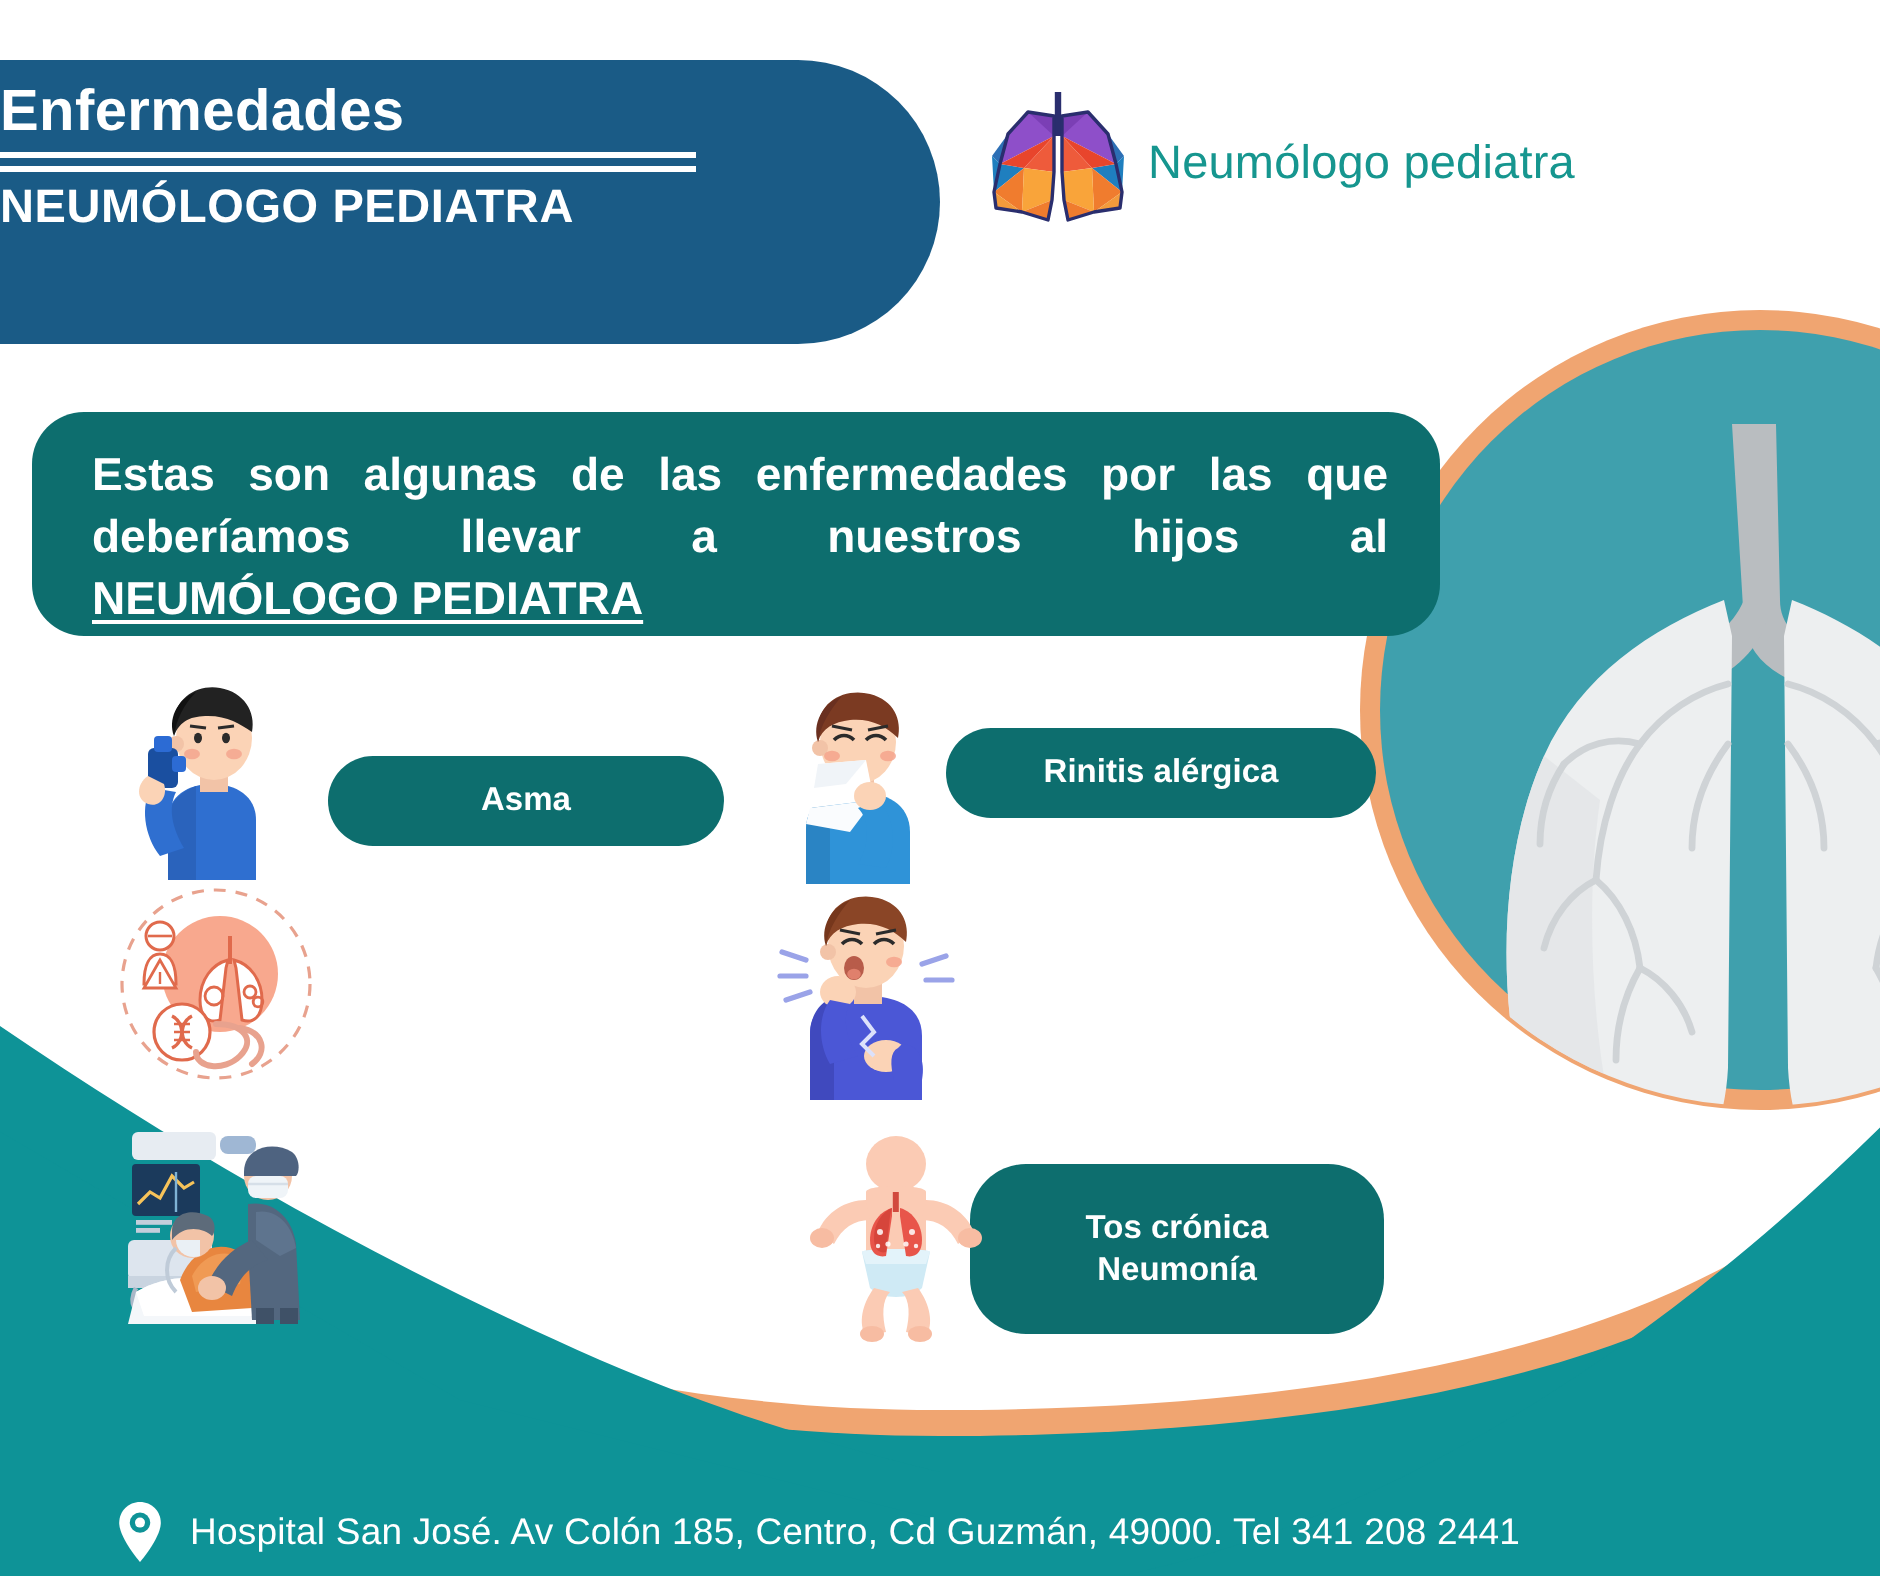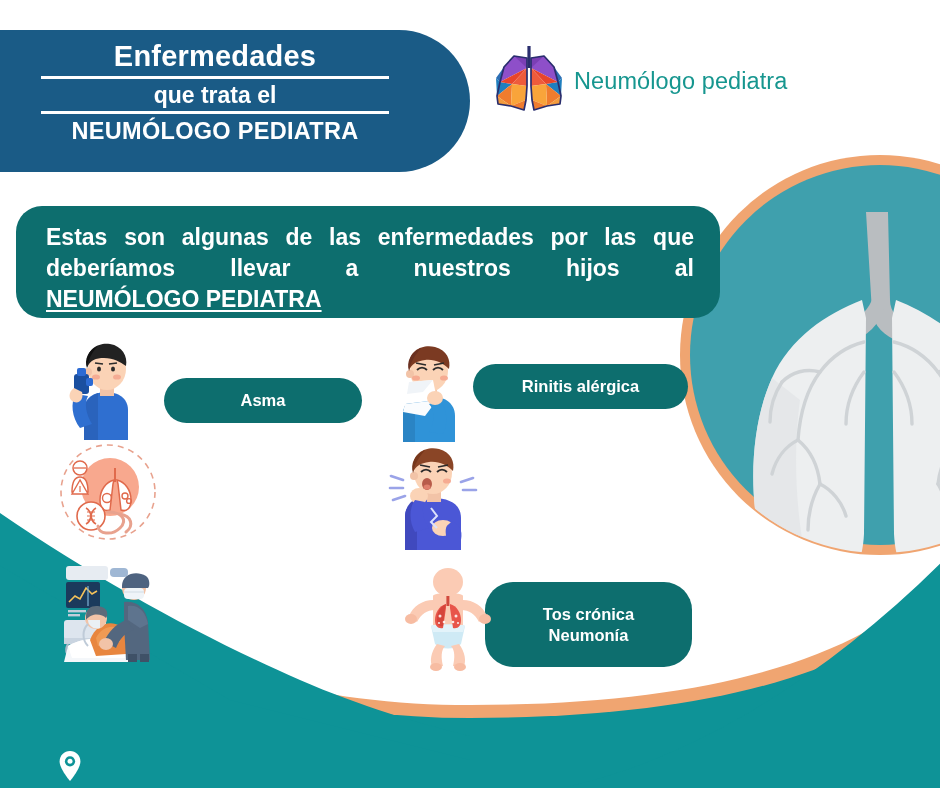--- a/index.html
+++ b/index.html
@@ -21,21 +21,21 @@
   
   .header-bar{
     position:absolute; left:-40px; top:30px;
     width:510px; height:142px;
     background:#1A5B86;
     border-radius:0 71px 71px 0;
     z-index:6;
   }
   .header-inner{
     position:absolute; left:40px; top:0; width:430px; height:142px;
-    display:flex; flex-direction:column; align-items:center;
+    display:flex; flex-direction:column; align-items:flex-start;
     justify-content:flex-start; padding-top:9px;
   }
   .h-line1{
     color:#fff; font-size:29px; font-weight:bold; letter-spacing:.2px;
     line-height:34px;
   }
   .h-rule{ width:348px; height:3px; background:#fff; margin:3px 0 2px; }
   .h-line2{ color:#fff; font-size:23px; font-weight:bold; line-height:28px; }
   .h-rule2{ width:348px; height:3px; background:#fff; margin:2px 0 3px; }
   .h-line3{ color:#fff; font-size:23.5px; font-weight:bold; letter-spacing:.3px; line-height:28px; }
@@ -176,21 +176,20 @@
           <path d="M 894 372 C 906 388 912 406 912 424"></path>
         </g>
       </g>
     </g>
   </svg>
 
   <div class="header-bar">
     <div class="header-inner">
       <div class="h-line1">Enfermedades</div>
       <div class="h-rule"></div>
-      <div class="h-line2">que trata el</div>
       <div class="h-rule2"></div>
       <div class="h-line3">NEUMÓLOGO PEDIATRA</div>
     </div>
   </div>
 
   <div class="logo">
     <svg class="logo-mark" viewBox="0 0 74 72">
 
       <rect x="35.4" y="2" width="3.2" height="22" fill="#2A2E6E"></rect>
 
@@ -479,15 +478,16 @@
     </div>
   </div>
 
   <div class="footer">
     <svg class="pin" viewBox="0 0 24 32">
       <path d="M12,1 C6.2,1 1.6,5.6 1.6,11.4 C1.6,19 12,31 12,31
                C12,31 22.4,19 22.4,11.4 C22.4,5.6 17.8,1 12,1 Z" fill="#FFFFFF"></path>
       <circle cx="12" cy="11.3" r="5.1" fill="#0E9397"></circle>
       <circle cx="12" cy="11.3" r="2.5" fill="#FFFFFF"></circle>
     </svg>
+    <span class="footer-text">Hospital San José. Av Colón 185, Centro, Cd Guzmán, 49000. Tel 341 208 2441</span>
   </div>
 
 </div>
 
 </body></html>

